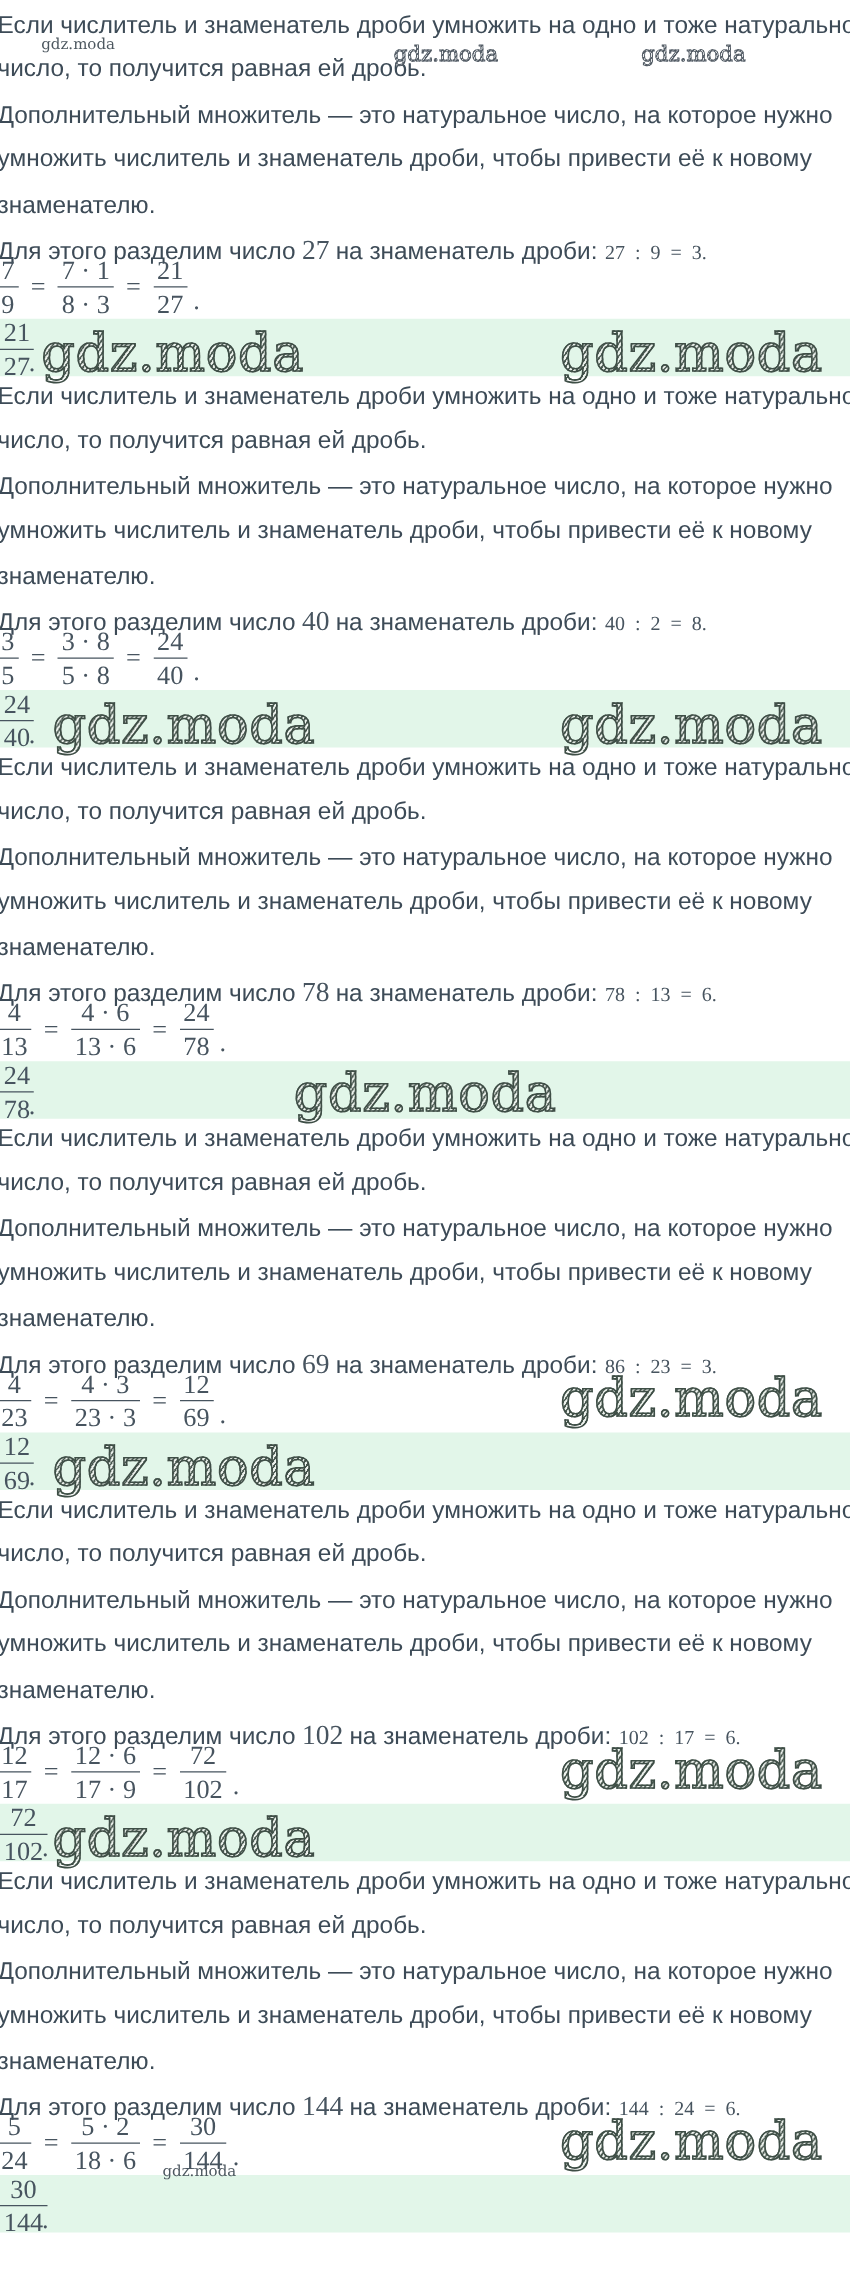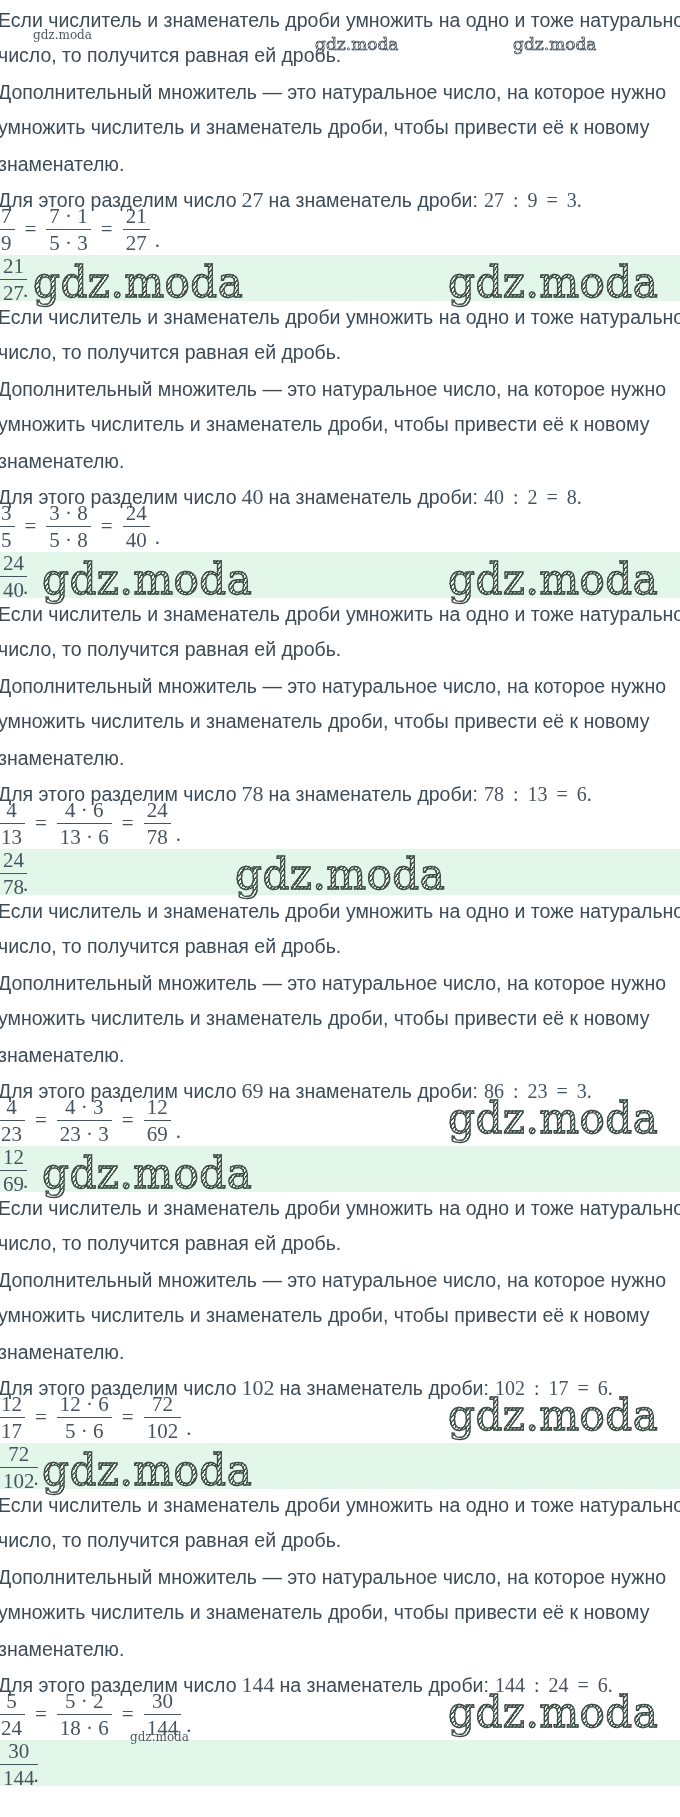--- a/index.html
+++ b/index.html
@@ -10,21 +10,21 @@
     color:#3d4b57;
   }
   .block { position:absolute; left:0; width:680px; height:297px; }
   .s0{top:3px} .s1{top:300px} .s2{top:597px} .s3{top:894px} .s4{top:1191px} .s5{top:1488px}
 
   
   .tl { position:absolute; left:-2px; white-space:nowrap; font-size:19.5px; color:#3d4b57; }
   .l1{top:6px} .l2{top:41px} .l3{top:78px} .l4{top:113px} .l5{top:150px} .intro{top:184px}
 
   .mnum { font-family:"Liberation Serif", serif; font-size:22px; color:#47545f; margin:0 5px; }
-  .meq  { font-family:"Liberation Serif", serif; font-size:20px; color:#47545f; margin-left:6px; word-spacing:4px; }
+  .meq  { font-family:"Liberation Serif", serif; font-size:16px; color:#47545f; margin-left:6px; word-spacing:4px; }
 
   
   .mrow {
     position:absolute; left:-2px; top:202px;
     display:flex; align-items:center; gap:9px;
     font-family:"Liberation Serif", serif; font-size:21px; color:#47545f;
     z-index:2;
   }
   .frac { display:inline-flex; flex-direction:column; text-align:center; line-height:1.05; }
   .frac .num { display:block; padding:0 3px 2px; }
@@ -83,21 +83,21 @@
     <div class="tl l5">знаменателю.</div>
     <div class="tl intro"><span>Для этого разделим число</span><span class="mnum">27</span><span>на знаменатель дроби:</span><span class="meq">27 : 9 = 3.</span></div>
     <div class="mrow">
       <span class="frac">
           <span class="num">7</span>
           <span class="den">9</span>
         </span>
       <span class="eqs">=</span>
       <span class="frac">
           <span class="num">7 · 1</span>
-          <span class="den">5 · 3</span>
+          <span class="den">8 · 3</span>
         </span>
       <span class="eqs">=</span>
       <span class="frac">
           <span class="num">21</span>
           <span class="den">27</span>
         </span>
       <span class="dot">.</span>
     </div>
     <div class="band"></div>
     <div class="result">
@@ -229,21 +229,21 @@
     <div class="tl l5">знаменателю.</div>
     <div class="tl intro"><span>Для этого разделим число</span><span class="mnum">102</span><span>на знаменатель дроби:</span><span class="meq">102 : 17 = 6.</span></div>
     <div class="mrow">
       <span class="frac">
           <span class="num">12</span>
           <span class="den">17</span>
         </span>
       <span class="eqs">=</span>
       <span class="frac">
           <span class="num">12 · 6</span>
-          <span class="den">5 · 6</span>
+          <span class="den">17 · 9</span>
         </span>
       <span class="eqs">=</span>
       <span class="frac">
           <span class="num">72</span>
           <span class="den">102</span>
         </span>
       <span class="dot">.</span>
     </div>
     <div class="band"></div>
     <div class="result">

